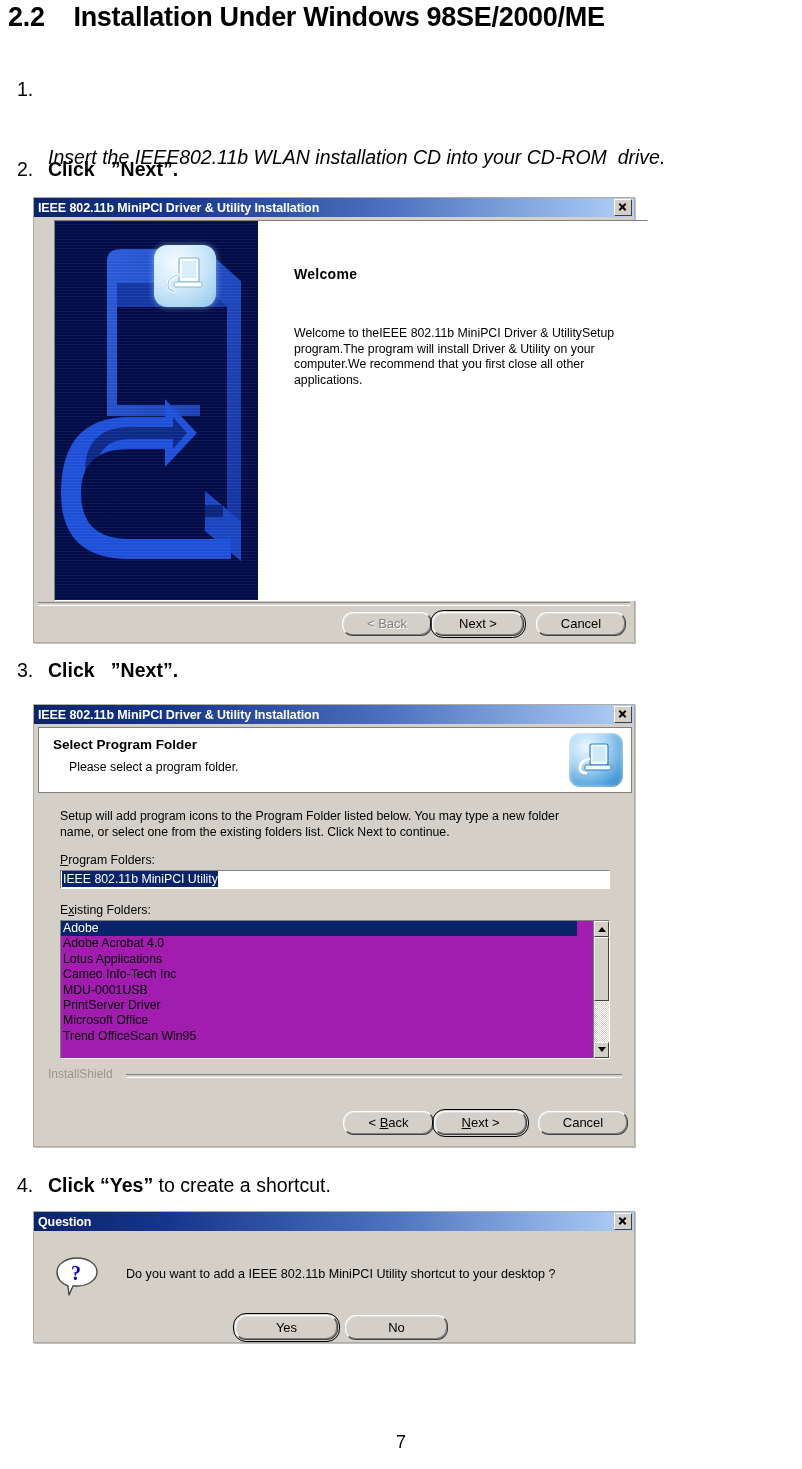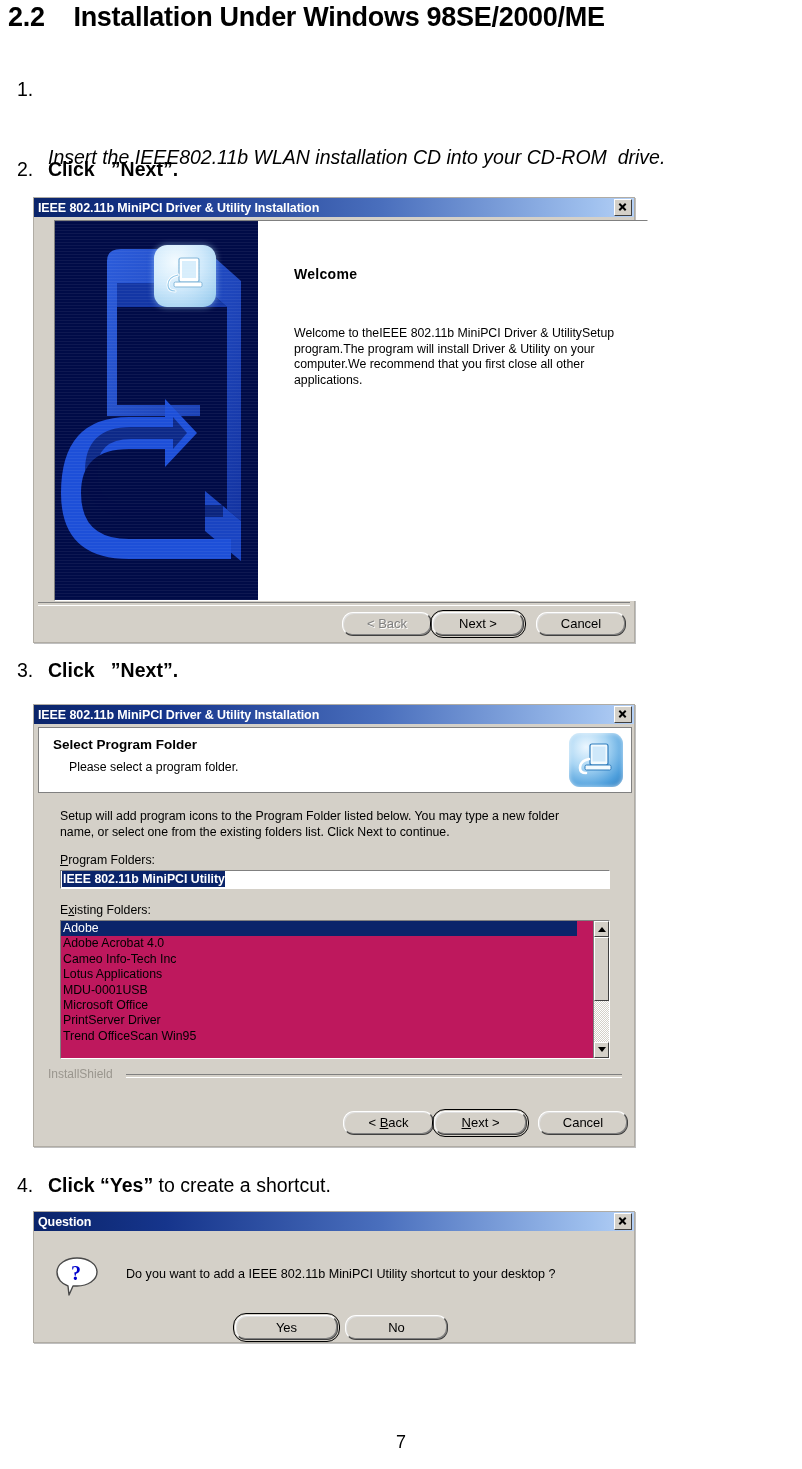--- a/index.html
+++ b/index.html
@@ -264,25 +264,24 @@
     line-height: 17px;
     padding: 0 1px;
     overflow: hidden;
     white-space: nowrap;
     cursor: text;
   }
   .fld-input .seltext {
     background: #0a246a;
     color: #ffffff;
     padding: 1px 0 1px 1px;
-    font-weight: bold;
   }
   .listbox {
     position: absolute; left: 22px; top: 127px; width: 550px; height: 139px;
-    background: #be185d;
+    background: #a21caf;
     border-top: 1px solid #808080;
     border-left: 1px solid #808080;
     border-right: 1px solid #ffffff;
     border-bottom: 1px solid #ffffff;
     box-sizing: border-box;
     overflow: hidden;
     display: flex;
     gap: 16px;
   }
   .listbox .items {
@@ -494,25 +493,25 @@
       <div class="fld-input">
         <span class="seltext">IEEE 802.11b MiniPCI Utility</span>
       </div>
 
       <div class="fld-label lbl-existing">E<u>x</u><span>isting Folders:</span></div>
 
       <div class="listbox">
         <div class="items" id="folder-items">
             <div class="sel">Adobe</div>
             <div>Adobe Acrobat 4.0</div>
+            <div>Lotus Applications</div>
             <div>Cameo Info-Tech Inc</div>
-            <div>Lotus Applications</div>
             <div>MDU-0001USB</div>
+            <div>PrintServer Driver</div>
             <div>Microsoft Office</div>
-            <div>PrintServer Driver</div>
             <div>Trend OfficeScan Win95</div>
           </div>
         <div class="vscroll">
           <div class="arrow up">
               <i></i>
             </div>
           <div class="track">
             <div class="thumb"></div>
           </div>
           <div class="arrow down">

